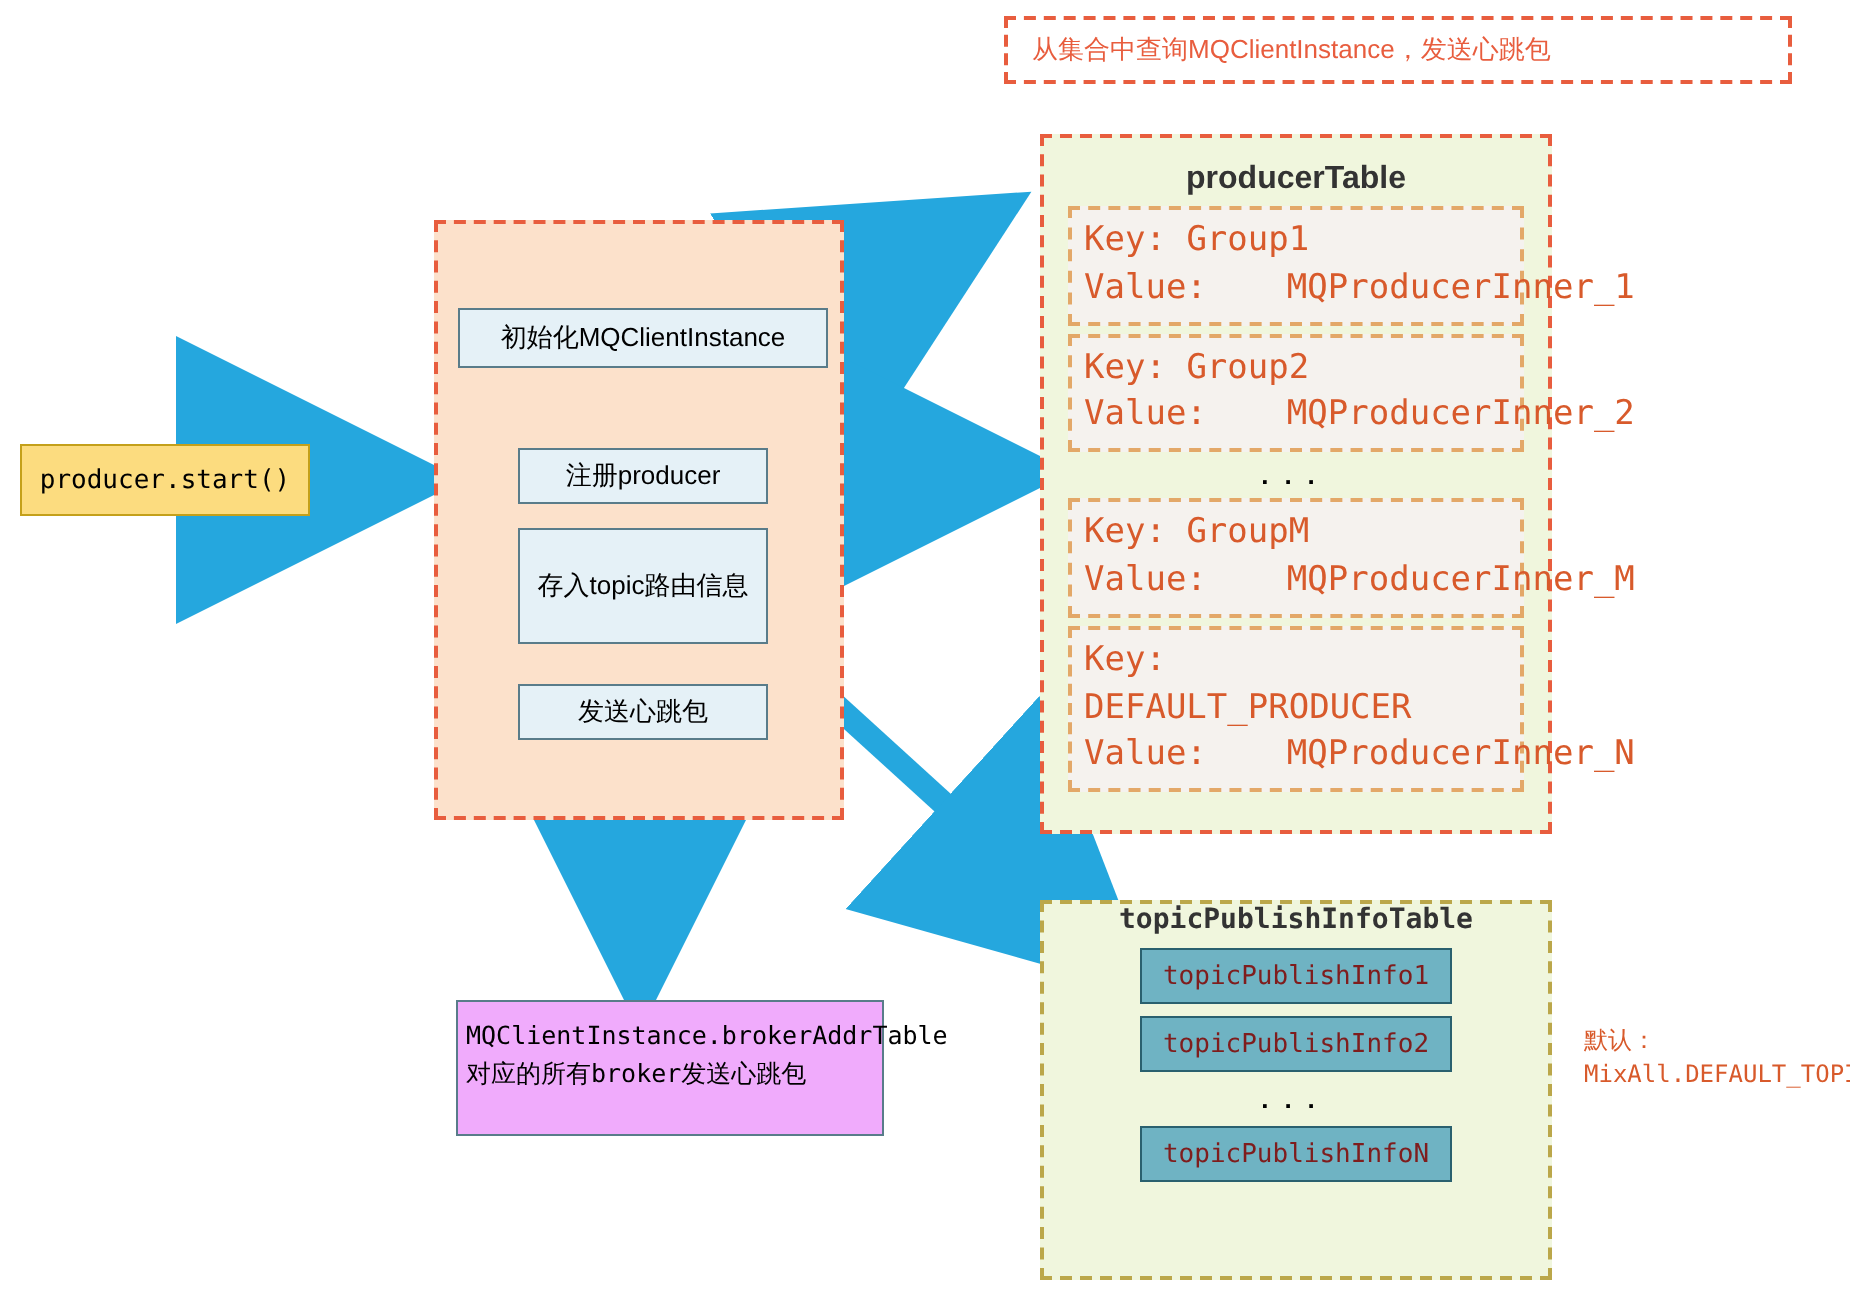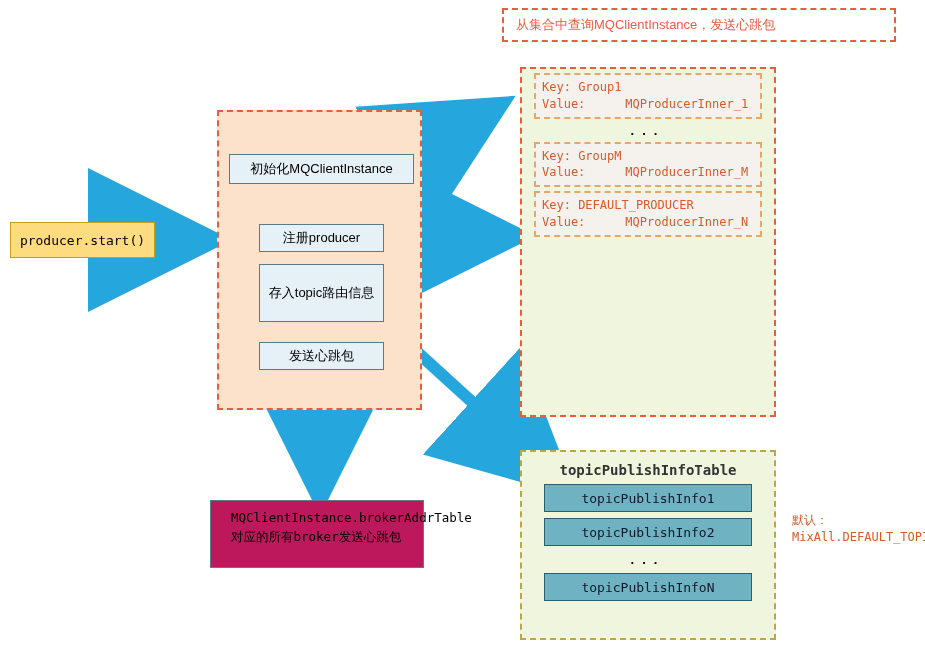--- a/index.html
+++ b/index.html
@@ -14,32 +14,32 @@
 .inner-step { position: absolute; background: #e5f1f7; border: 1px solid #597c8a; display: flex; align-items: center; justify-content: center; text-align: center; }
 .step1 { left: 10px; top: 42px; width: 185px; height: 30px; }
 .step2 { left: 40px; top: 112px; width: 125px; height: 28px; }
 .step3 { left: 40px; top: 152px; width: 125px; height: 58px; line-height: 1.3; }
 .step4 { left: 40px; top: 230px; width: 125px; height: 28px; }
 
 .note-top { position: absolute; left: 502px; top: 8px; width: 394px; height: 34px; border: 2px dashed #e85d3e; color: #e85d3e; display: flex; align-items: center; padding-left: 12px; }
 
 .producer-table { position: absolute; left: 520px; top: 67px; width: 256px; height: 350px; border: 2px dashed #e85d3e; background: #f0f6dd; }
 .pt-title { text-align: center; font-size: 16px; font-weight: bold; margin-top: 12px; color: #333; }
-.kv-row { margin: 4px 12px; background: #f5f2ee; border: 2px dashed #e3a868; padding: 4px 6px; font-family: monospace; font-size: 12px; line-height: 1.4; }
+.kv-row { margin: 4px 12px; background: #f5f2ee; border: 2px dashed #e3a868; padding: 4px 6px; font-family: monospace; font-size: 17px; line-height: 1.4; }
 .kv-row .k { color: #d85a2b; }
 .kv-row .v { color: #d85a2b; padding-left: 40px; }
 .kv-row span.lbl { color: #d85a2b; }
 .dots { text-align: center; font-weight: bold; letter-spacing: 8px; margin: 4px 0; }
 
 .topic-table { position: absolute; left: 520px; top: 450px; width: 256px; height: 190px; border: 2px dashed #bba74a; background: #f0f6dd; }
-.tt-title { text-align: center; font-size: 14px; font-weight: bold; margin-top: 10px; color: #333; font-family: monospace; }
-.tt-item { margin: 6px auto; width: 208px; height: 28px; background: #6fb3c3; border: 1px solid #2a606e; color: #0f172a; font-family: monospace; display: flex; align-items: center; justify-content: center; }
+.tt-title { text-align: center; font-size: 14px; font-weight: bold; color: #333; font-family: monospace; }
+.tt-item { margin: 6px auto; width: 156px; height: 28px; background: #6fb3c3; border: 1px solid #2a606e; color: #7f1d1d; font-family: monospace; display: flex; align-items: center; justify-content: center; }
 .tt-dots { text-align: center; font-weight: bold; letter-spacing: 8px; }
 
-.heart-box { position: absolute; left: 210px; top: 500px; width: 214px; height: 68px; background: #be185d; border: 1px solid #597c8a; padding: 8px 20px; font-family: monospace; font-size: 12.5px; line-height: 1.5; }
+.heart-box { position: absolute; left: 228px; top: 500px; width: 214px; height: 68px; background: #f0abfc; border: 1px solid #597c8a; padding: 8px 4px; font-family: monospace; font-size: 12.5px; line-height: 1.5; }
 
 .default-note { position: absolute; left: 792px; top: 512px; color: #d85a2b; font-family: monospace; font-size: 12px; line-height: 1.4; }
 </style>
 </head>
 <body>
 
 <svg class="arrows">
   <defs>
     <marker id="ah" markerWidth="14" markerHeight="14" refX="10" refY="6" orient="auto">
       <path d="M0,0 L12,6 L0,12 Z" fill="#25a7de"></path>
@@ -74,23 +74,28 @@
   <div class="inner-step step4">
       <span>发送心跳包</span>
     </div>
 </div>
 
 <div class="note-top">
   <span>从集合中查询MQClientInstance，发送心跳包</span>
 </div>
 
 <div class="producer-table">
+  <div class="pt-title">producerTable</div>
   <div class="kv-row">
     <span class="lbl">Key: </span><span class="k">Group1</span><br>
     <span class="lbl">Value:</span><span class="v">MQProducerInner_1</span>
+  </div>
+  <div class="kv-row">
+    <span class="lbl">Key: </span><span class="k">Group2</span><br>
+    <span class="lbl">Value:</span><span class="v">MQProducerInner_2</span>
   </div>
   <div class="dots">...</div>
   <div class="kv-row">
     <span class="lbl">Key: </span><span class="k">GroupM</span><br>
     <span class="lbl">Value:</span><span class="v">MQProducerInner_M</span>
   </div>
   <div class="kv-row">
     <span class="lbl">Key: </span><span class="k">DEFAULT_PRODUCER</span><br>
     <span class="lbl">Value:</span><span class="v">MQProducerInner_N</span>
   </div>

